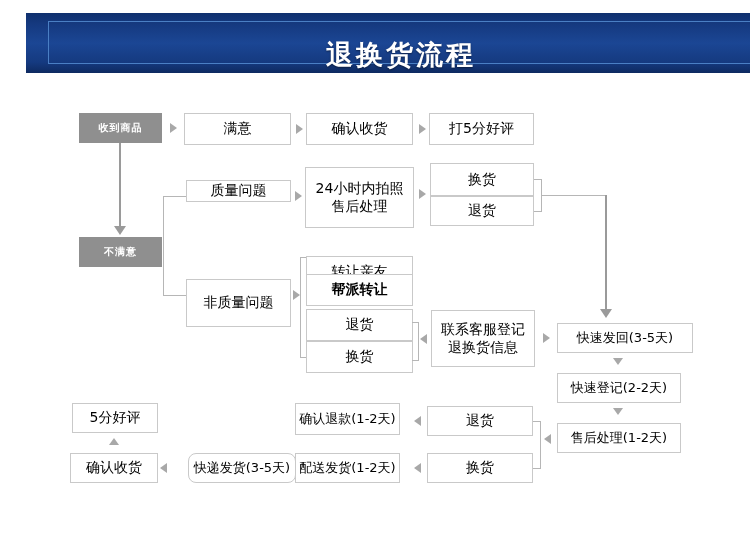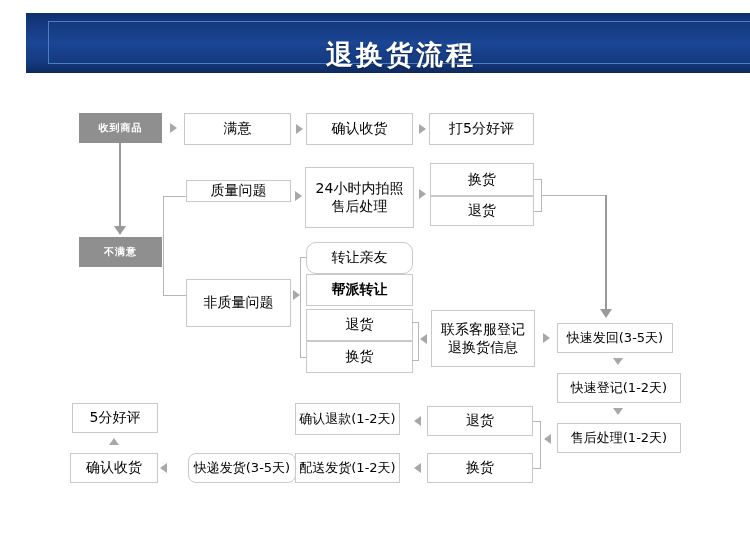--- a/index.html
+++ b/index.html
@@ -112,39 +112,39 @@
   <div class="arrow-head-down" style="left:600px;top:309px;"></div>
 
   <div class="node" style="left:186px;top:279px;width:105px;height:48px;">非质量问题</div>
 
   <div class="tri right" style="left:293px;top:290px;"></div>
 
   <div class="ln v" style="left:300px;top:257px;height:100px;"></div>
   <div class="ln h" style="left:300px;top:257px;width:7px;"></div>
   <div class="ln h" style="left:300px;top:357px;width:7px;"></div>
 
-  <div class="node" style="left:306px;top:242px;width:107px;height:32px;border-radius:10px;">转让亲友</div>
+  <div class="node" style="left:306px;top:256px;width:107px;height:32px;">转让亲友</div>
   <div class="node bold" style="left:306px;top:274px;width:107px;height:32px;">帮派转让</div>
   <div class="node" style="left:306px;top:309px;width:107px;height:32px;">退货</div>
   <div class="node" style="left:306px;top:341px;width:107px;height:32px;">换货</div>
 
   <div class="ln v" style="left:418px;top:322px;height:39px;"></div>
   <div class="ln h" style="left:412px;top:322px;width:7px;"></div>
   <div class="ln h" style="left:412px;top:360px;width:7px;"></div>
   <div class="tri left" style="left:420px;top:334px;"></div>
 
   <div class="node" style="left:431px;top:310px;width:104px;height:57px;">联系客服登记
 退换货信息</div>
 
   <div class="tri right" style="left:543px;top:333px;"></div>
 
-  <div class="node sm" style="left:557px;top:323px;width:116px;height:30px;">快速发回(3-5天)</div>
+  <div class="node sm" style="left:557px;top:323px;width:136px;height:30px;">快速发回(3-5天)</div>
   <div class="tri down" style="left:613px;top:358px;"></div>
 
-  <div class="node sm" style="left:557px;top:373px;width:124px;height:30px;">快速登记(1-2天)</div>
+  <div class="node sm" style="left:557px;top:373px;width:124px;height:30px;">快速登记(2-2天)</div>
   <div class="tri down" style="left:613px;top:408px;"></div>
 
   <div class="node sm" style="left:557px;top:423px;width:124px;height:30px;">售后处理(1-2天)</div>
 
   <div class="tri left" style="left:544px;top:434px;"></div>
 
   <div class="node" style="left:427px;top:406px;width:106px;height:30px;">退货</div>
   <div class="node" style="left:427px;top:453px;width:106px;height:30px;">换货</div>
 
   <div class="ln v" style="left:540px;top:421px;height:47px;"></div>

